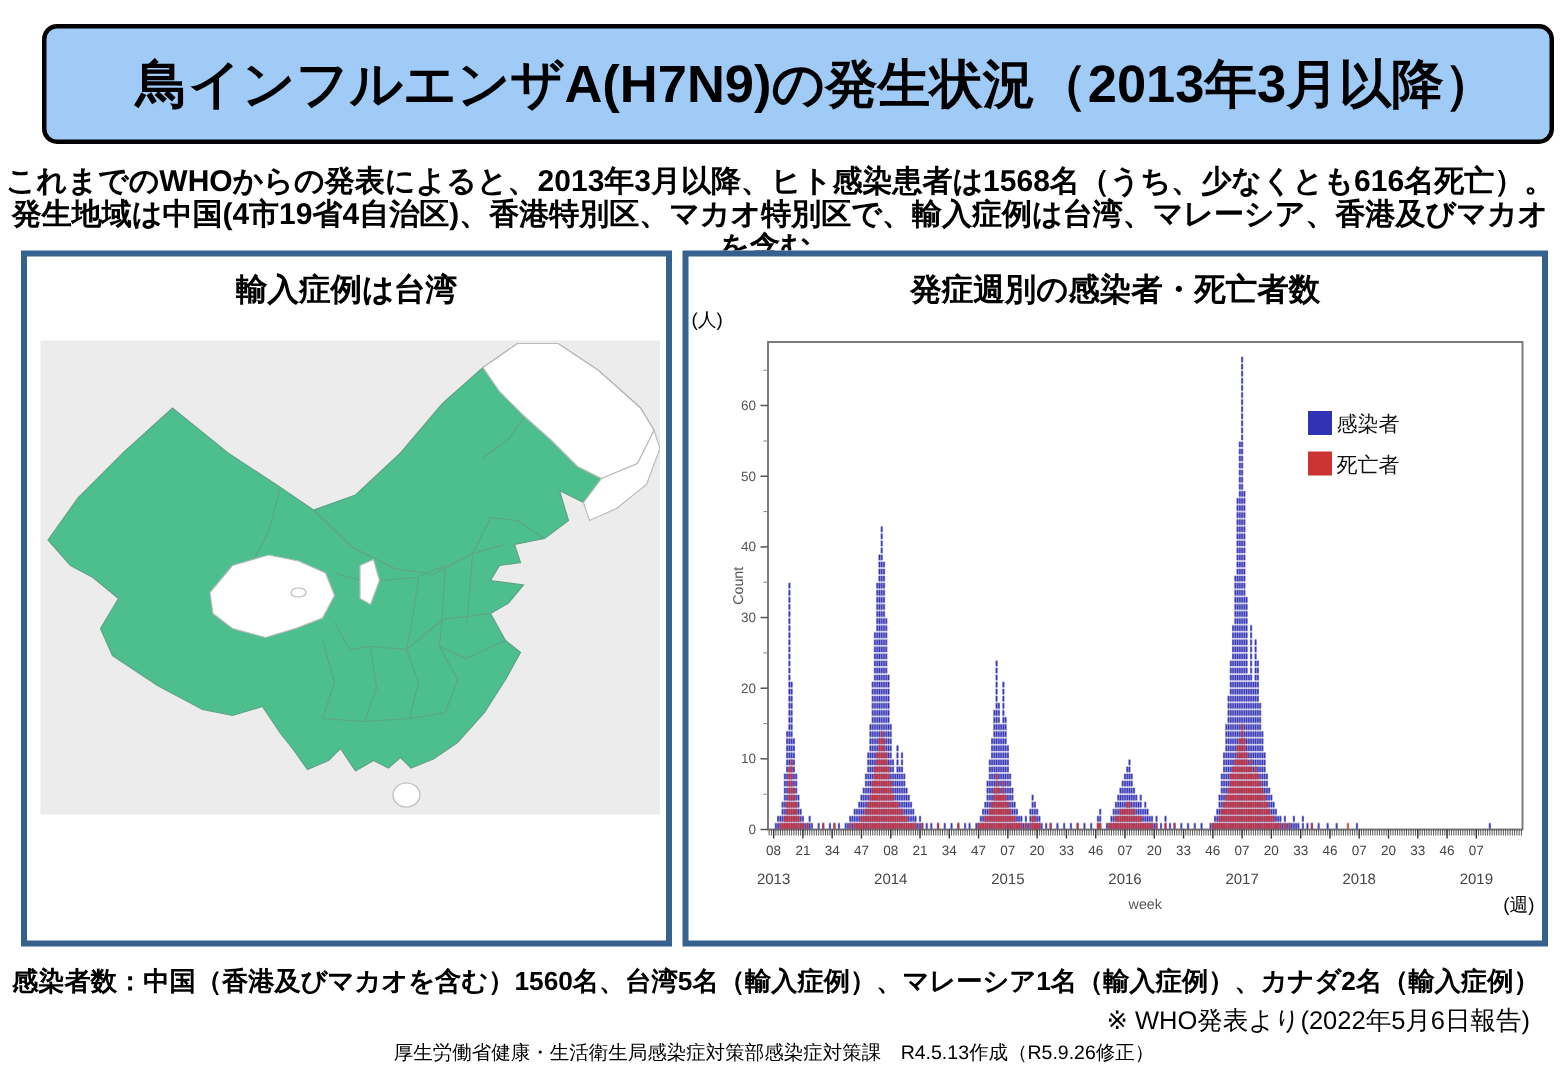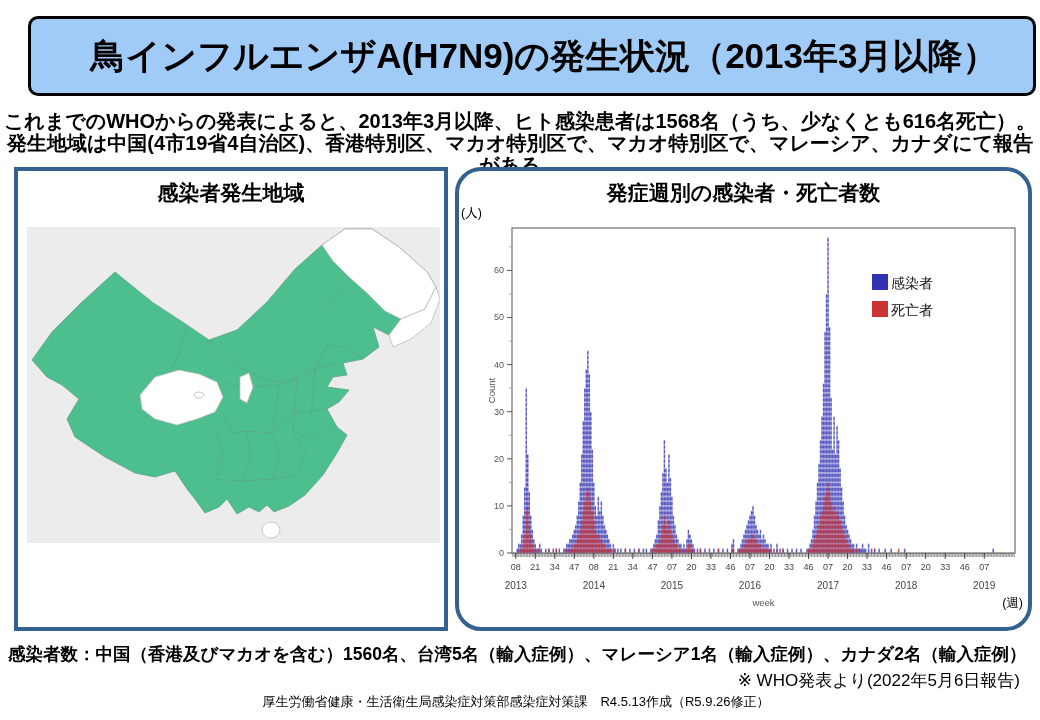--- a/index.html
+++ b/index.html
@@ -13,45 +13,45 @@
     left:28px;top:16px;width:978px;height:74px;
     border:3px solid #000;border-radius:10px;background:#A0CBF6;
     display:flex;align-items:center;justify-content:center;padding-left:24px;
   }
   .banner-text{font-size:35px;font-weight:bold;letter-spacing:0px;white-space:nowrap;}
   
   .intro{left:0;top:110px;width:1040px;text-align:center;font-weight:bold;font-size:20px;line-height:22px;}
   
   .panel{border:4px solid #35618E;background:#fff;box-sizing:border-box;}
   .map-panel{left:14px;top:167px;width:434px;height:464px;}
-  .chart-panel{left:455px;top:167px;width:577px;height:464px;border-radius:26px;}
+  .chart-panel{left:455px;top:167px;width:577px;height:464px;}
   .panel-title{position:absolute;left:0;top:8px;width:100%;text-align:center;font-weight:bold;font-size:21px;}
   .map-box{position:absolute;left:9px;top:56px;width:413px;height:316px;background:#ECECEC;}
   .map-box svg{display:block;width:100%;height:100%;}
   .unit-label{position:absolute;font-size:12.5px;color:#000;}
   #chart-svg{position:absolute;left:0;top:0;width:569px;height:456px;}
   
   .cases-line{left:8px;top:642px;width:1026px;font-weight:bold;font-size:17.5px;white-space:nowrap;}
   .who-line{left:0;top:669px;width:1020px;text-align:right;font-size:17px;}
   .credit-line{left:0;top:693px;width:1032px;text-align:center;font-size:13px;}
 </style>
 </head>
 <body>
 
 <div class="abs banner">
   <div class="banner-text">鳥インフルエンザA(H7N9)の発生状況（2013年3月以降）</div>
 </div>
 
 <div class="abs intro">
   <div>これまでのWHOからの発表によると、2013年3月以降、ヒト感染患者は1568名（うち、少なくとも616名死亡）。</div>
-  <div>発生地域は中国(4市19省4自治区)、香港特別区、マカオ特別区で、マカオ特別区で、マレーシア、カナダにて報告がある。</div>
+  <div>発生地域は中国(4市19省4自治区)、香港特別区、マカオ特別区で、輸入症例は台湾、マレーシア、香港及びマカオを含む。</div>
 </div>
 
 <div class="abs panel map-panel">
-  <div class="panel-title">感染者発生地域</div>
+  <div class="panel-title">輸入症例は台湾</div>
   <div class="map-box">
     <svg viewBox="0 0 413 316">
 
       <path class="cn-land" d="M5,133 L25,105 L55,75 L88,45 L125,75 L160,98 L182,113 L210,103 L240,75 L268,42 L295,18
            L318,2 L345,2 L372,20 L400,45 L409,60 L398,82 L374,92 L362,108 L346,100 L352,120 L336,132
            L316,136 L320,148 L306,150 L300,160 L322,163 L312,175 L300,182 L310,200 L320,208 L310,226
            L296,248 L278,268 L262,279 L247,285 L240,278 L232,285 L222,280 L210,287 L200,272 L192,280
            L178,286 L168,272 L160,262 L148,244 L128,250 L108,246 L78,230 L48,210 L40,192 L52,172
            L35,158 L20,150 Z" stroke-width="0.8" fill="#4DBE8D" stroke="#5FA389"></path>
 

